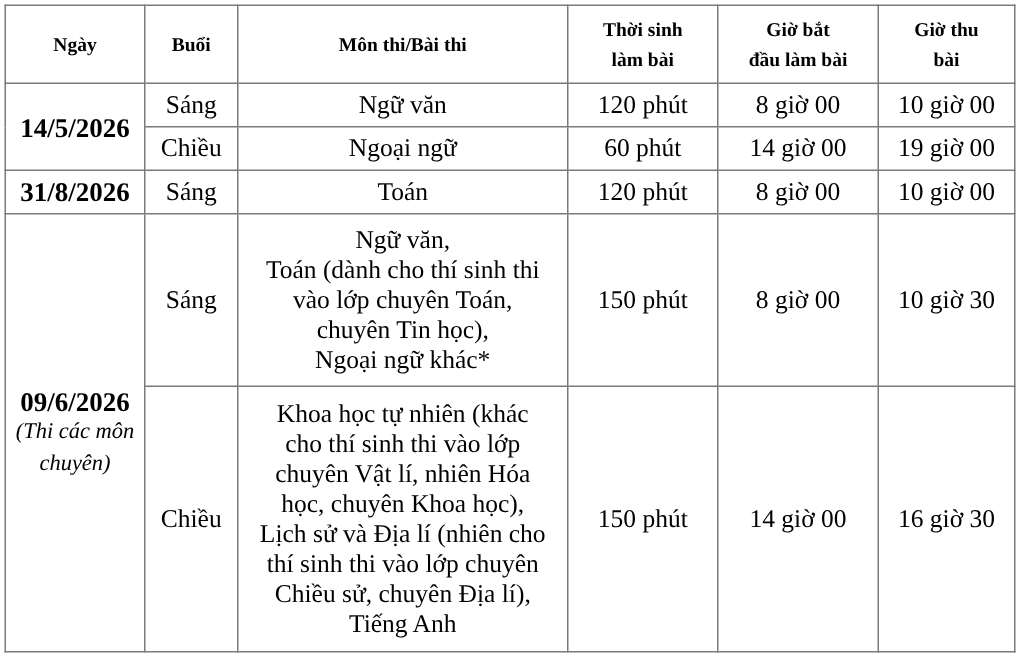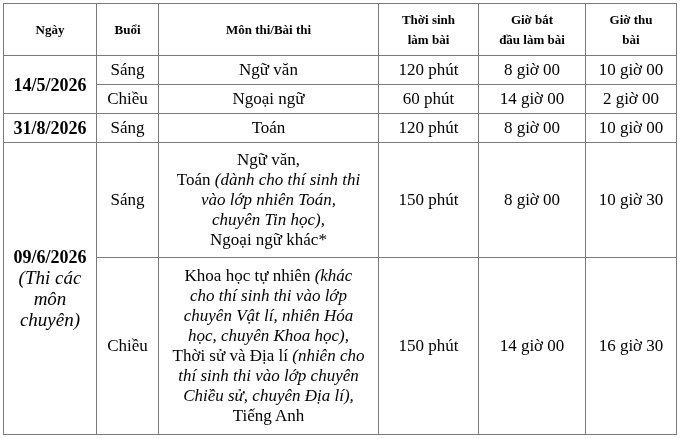--- a/index.html
+++ b/index.html
@@ -11,22 +11,22 @@
     border-collapse: collapse; table-layout: fixed;
     font-size: 17px; line-height: 20px;
   }
   table.schedule td, table.schedule th {
     border: 1.5px solid #7a7a7a;
     text-align: center; vertical-align: middle;
     padding: 0 3px;
   }
   th { font-weight: bold; font-size: 13px; line-height: 20px; }
   td.date { font-weight: bold; font-size: 18px; }
-  td.date .note { display: block; font-weight: normal; font-style: italic; font-size: 19px; line-height: 21px; }
-  .it { font-style: italic; }
+  td.date .note { display: block; font-weight: normal; font-style: italic; font-size: 15px; line-height: 21px; }
+  .it { }
   .line { display: block; }
   col.c1 { width: 93px; }
   col.c2 { width: 62px; }
   col.c3 { width: 220px; }
   col.c4 { width: 100px; }
   col.c5 { width: 107px; }
   col.c6 { width: 91px; }
   tr.hdr { height: 52px; }
   tr.r1, tr.r2 { height: 29px; }
   tr.r3 { height: 29px; }
@@ -71,55 +71,55 @@
       <td>Ngữ văn</td>
       <td>120 phút</td>
       <td>8 giờ 00</td>
       <td>10 giờ 00</td>
     </tr>
     <tr class="r2">
       <td>Chiều</td>
       <td>Ngoại ngữ</td>
       <td>60 phút</td>
       <td>14 giờ 00</td>
-      <td>2 giờ 00</td>
+      <td>19 giờ 00</td>
     </tr>
     <tr class="r3">
       <td class="date">31/8/2026</td>
       <td>Sáng</td>
       <td>Toán</td>
       <td>120 phút</td>
       <td>8 giờ 00</td>
       <td>10 giờ 00</td>
     </tr>
     <tr class="r4">
       <td class="date" rowspan="2">
         <span class="line">09/6/2026</span>
         <span class="note">(Thi các môn chuyên)</span>
       </td>
       <td>Sáng</td>
       <td>
         <span class="line"><span>Ngữ văn,</span><span class="it"></span></span>
         <span class="line"><span>Toán </span><span class="it">(dành cho thí sinh thi</span></span>
-        <span class="line"><span></span><span class="it">vào lớp nhiên Toán,</span></span>
+        <span class="line"><span></span><span class="it">vào lớp chuyên Toán,</span></span>
         <span class="line"><span></span><span class="it">chuyên Tin học),</span></span>
         <span class="line"><span>Ngoại ngữ khác*</span><span class="it"></span></span>
       </td>
       <td>150 phút</td>
       <td>8 giờ 00</td>
       <td>10 giờ 30</td>
     </tr>
     <tr class="r5">
       <td>Chiều</td>
       <td>
         <span class="line"><span>Khoa học tự nhiên </span><span class="it">(khác</span></span>
         <span class="line"><span></span><span class="it">cho thí sinh thi vào lớp</span></span>
         <span class="line"><span></span><span class="it">chuyên Vật lí, nhiên Hóa</span></span>
         <span class="line"><span></span><span class="it">học, chuyên Khoa học),</span></span>
-        <span class="line"><span>Thời sử và Địa lí </span><span class="it">(nhiên cho</span></span>
+        <span class="line"><span>Lịch sử và Địa lí </span><span class="it">(nhiên cho</span></span>
         <span class="line"><span></span><span class="it">thí sinh thi vào lớp chuyên</span></span>
         <span class="line"><span></span><span class="it">Chiều sử, chuyên Địa lí),</span></span>
         <span class="line"><span>Tiếng Anh</span><span class="it"></span></span>
       </td>
       <td>150 phút</td>
       <td>14 giờ 00</td>
       <td>16 giờ 30</td>
     </tr>
   </tbody>
 </table>

